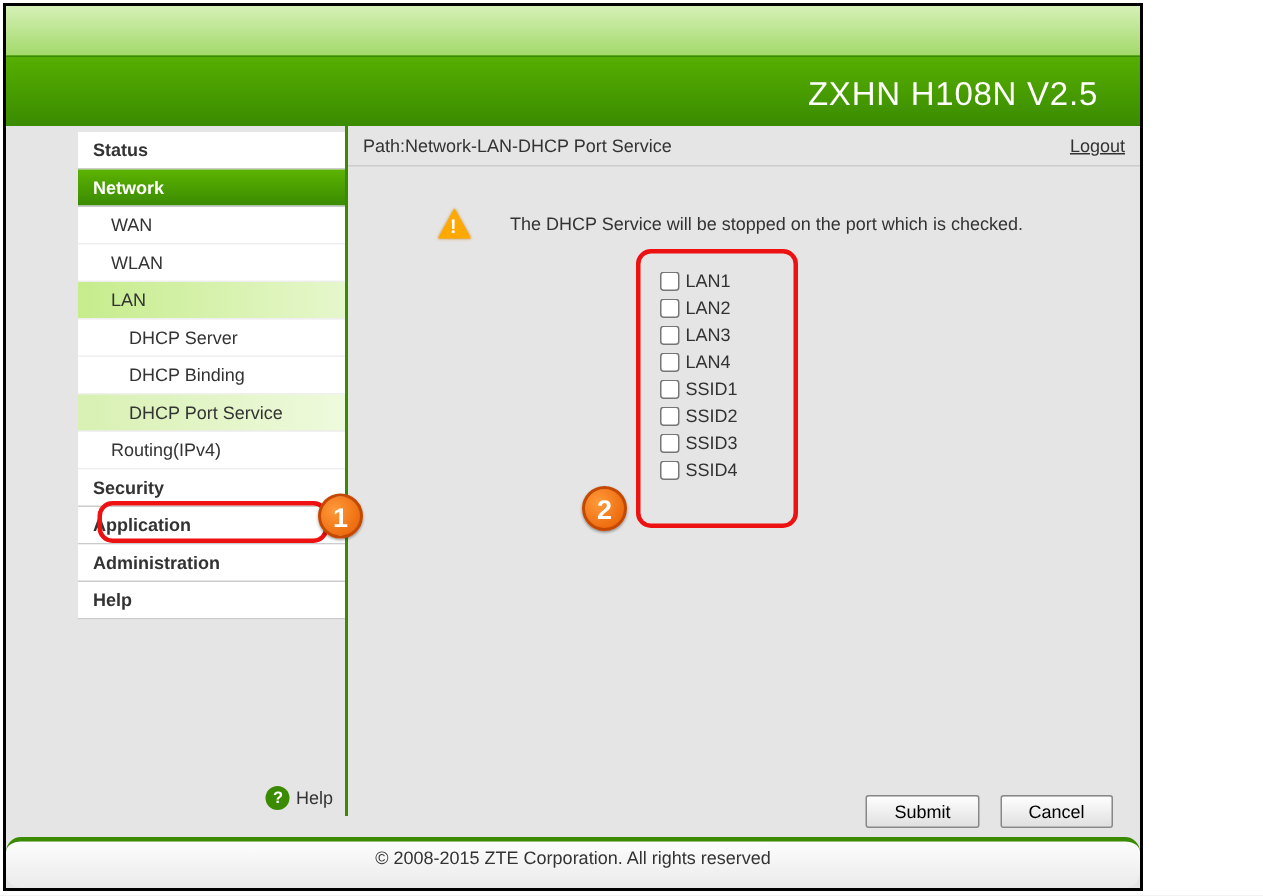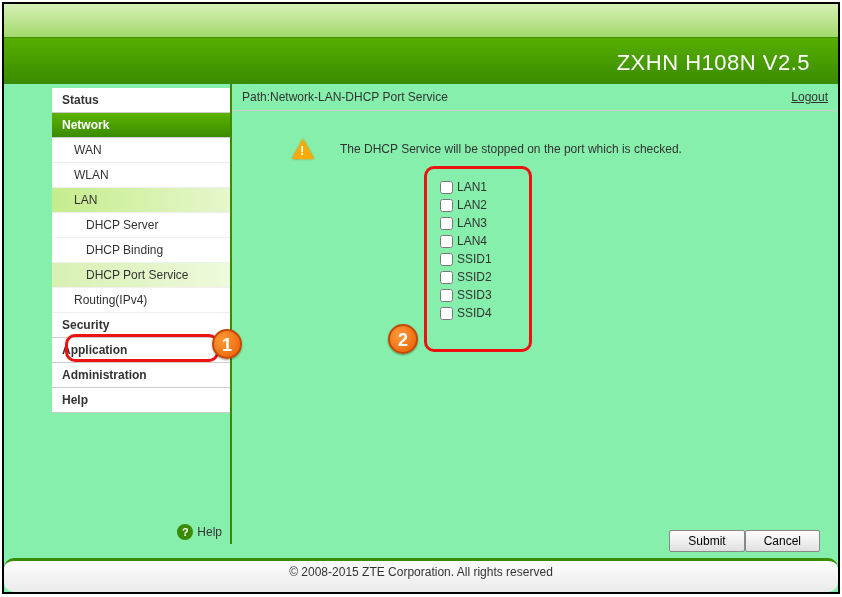--- a/index.html
+++ b/index.html
@@ -7,25 +7,25 @@
     font-family: Verdana, Arial, sans-serif;
     font-size: 12px;
     color: #333;
     background: #fff;
     width: 842px;
     height: 597px;
     overflow: hidden;
   }
   .outer {
     border: 2px solid #000;
-    width: 838px;
+    width: 760px;
     height: 592px;
     margin: 2px;
     position: relative;
-    background: #86efac;
+    background: #e5e5e5;
   }
   .header {
     height: 80px;
     background: linear-gradient(to bottom, #7ed321 0%, #5ab300 35%, #3a8b00 100%);
     position: relative;
   }
   .header-top {
     height: 34px;
     background: linear-gradient(to bottom, #d5f0b6 0%, #a3d96b 100%);
     border-bottom: 1px solid #3a8b00;
@@ -171,20 +171,21 @@
     align-items: center;
     gap: 4px;
     padding: 2px 0;
   }
   .port-row input { width: 13px; height: 13px; }
   .footer-buttons {
     position: absolute;
     right: 18px;
     bottom: 40px;
     display: flex;
+    gap: 14px;
   }
   .btn {
     padding: 3px 18px;
     border: 1px solid #888;
     background: linear-gradient(to bottom, #fefefe, #e0e0e0);
     border-radius: 2px;
     font-family: inherit;
     font-size: 12px;
     cursor: pointer;
   }

